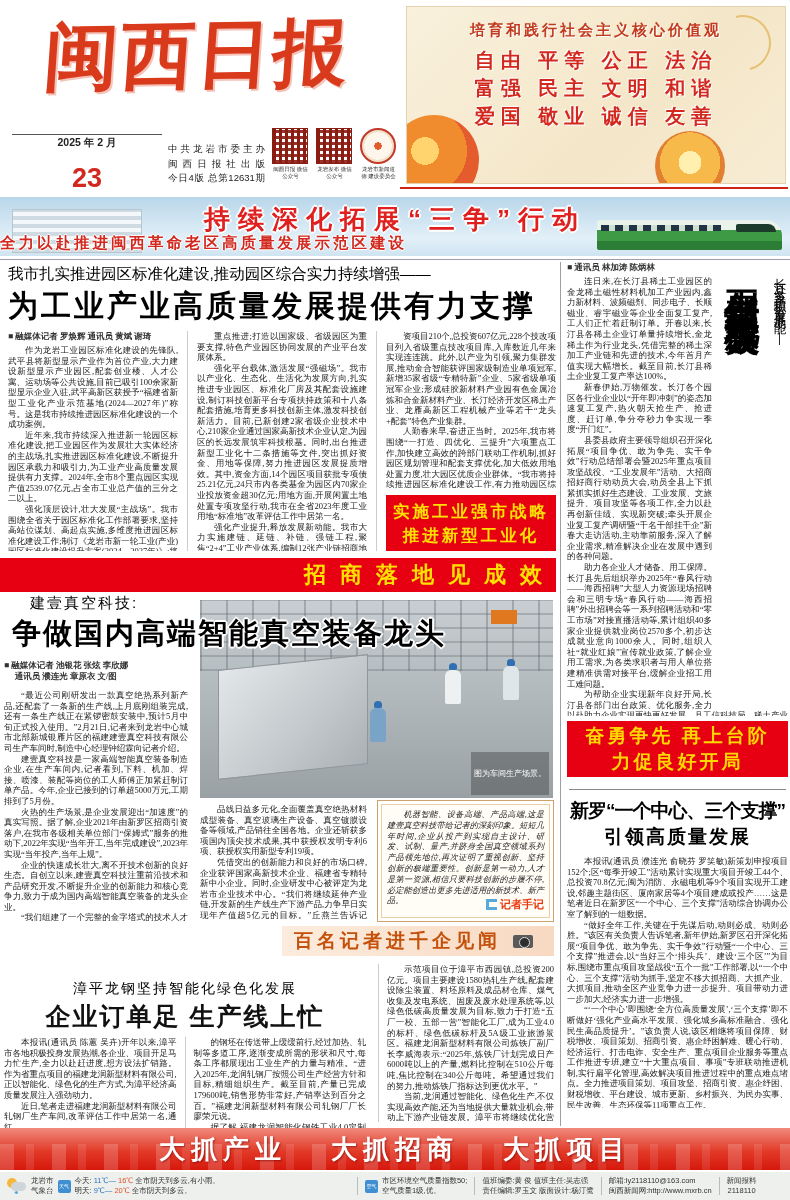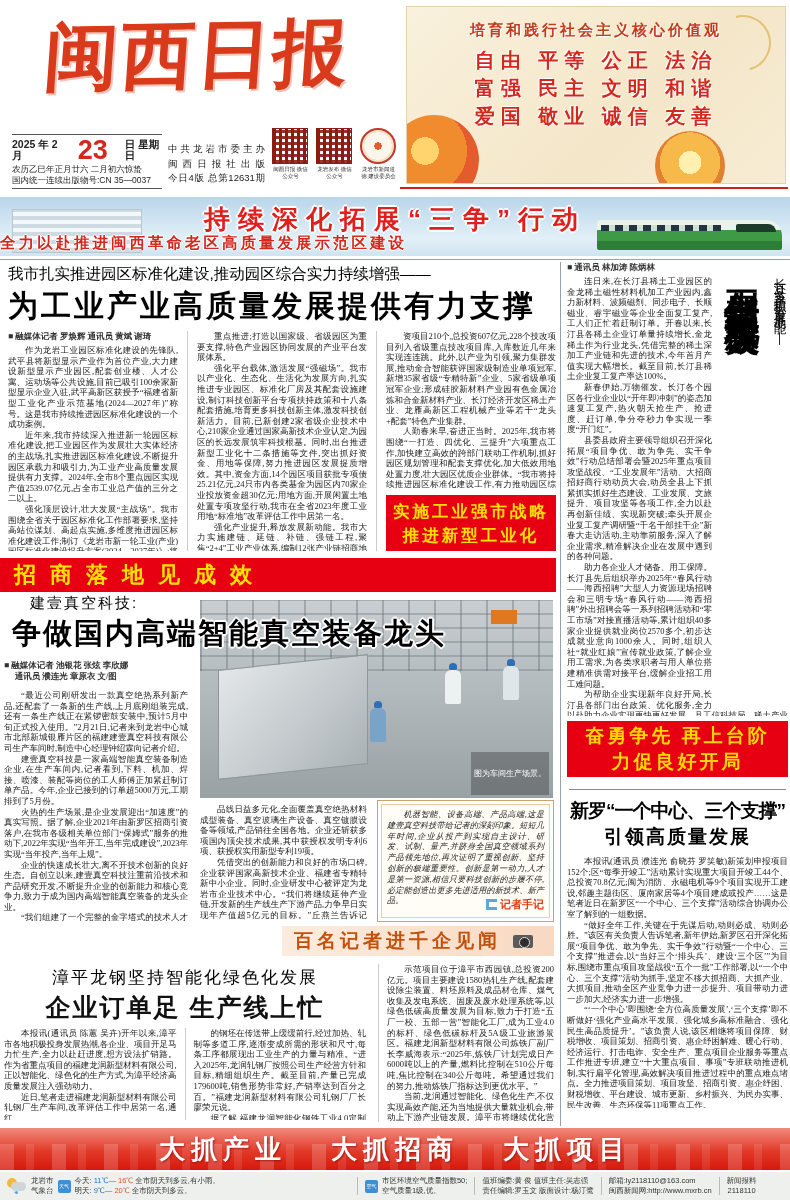--- a/index.html
+++ b/index.html
@@ -37,21 +37,21 @@
     background:radial-gradient(circle at 50% 45%, #fff0b0 0 22%, #f7b94a 22% 58%, #e08030 58% 78%, transparent 79%); }
   .swirl { position:absolute; right:14px; top:8px; width:56px; height:56px; border-radius:50%;
     border:2px solid #e5c172; border-left-color:transparent; border-bottom-color:transparent;
     transform:rotate(30deg); z-index:1;}
   .mast-redline { position:absolute; left:400px; top:187px; width:388px; height:2px; background:#cf2318; }
   .date-block {
     position:absolute; left:12px; top:134px; width:150px; padding:2px 0;
     border-top:1px solid #555; border-bottom:1px solid #555;
     font-size:8.5px; line-height:11px; color:#222; font-family:"Liberation Sans",sans-serif;
   }
-  .date-row { display:flex; align-items:center; gap:17px; margin-bottom:1px;}
+  .date-row { display:flex; align-items:center; gap:17px; margin-bottom:1px;flex-direction:column;}
   .date-prefix,.date-suffix { font-size:10.5px; font-weight:bold; }
   .date-day { font-size:27px; line-height:26px; font-weight:bold; color:#d2281e; font-family:"Liberation Sans",sans-serif;}
   .org-block { position:absolute; left:168px; top:142px; width:97px;
     font-size:9.5px; line-height:14.5px; color:#222; font-family:"Liberation Sans",sans-serif;}
   .org-block p { text-indent:0; text-align:justify; text-align-last:justify; }
   .qr-group { position:absolute; left:272px; top:128px; display:flex; gap:7px; }
   .qr-item { width:37px; text-align:center; }
   .qr-code { width:36px; height:36px; border:1px solid #8a1c12; background:
       repeating-linear-gradient(0deg, rgba(138,28,18,.9) 0 3px, transparent 3px 6px),
       repeating-linear-gradient(90deg, #8a1c12 0 3px, #fff 3px 6px); }
@@ -92,21 +92,21 @@
   .acol { flex:1; overflow:hidden; }
   .acol + .acol { border-left:1px solid #ccc; margin-left:9px; padding-left:9px; }
   .c3wrap { display:flex; flex-direction:column; }
   .c3wrap .body-text { flex:1; overflow:hidden; }
   .red-box { margin-top:4px; height:56px; background:#e60012; display:flex; flex-direction:column;
     align-items:center; justify-content:center; }
   .red-box p { text-indent:0; color:#ffe100; font-weight:bold; font-size:16.5px; line-height:24px;
     letter-spacing:3px; font-family:"Liberation Sans",sans-serif; }
   
   .zs-banner { position:absolute; left:0; top:558px; width:556px; height:34px; background:#e60012;
-    display:flex; align-items:center; justify-content:flex-start; }
+    display:flex; align-items:center; justify-content:flex-end; }
   .zs-banner span { color:#ffe100; font-weight:bold; font-size:22px; letter-spacing:14px;
     font-family:"Liberation Sans",sans-serif; text-indent:14px;}
   .bm-banner { position:absolute; left:282px; top:926px; width:272px; height:30px;
     background:linear-gradient(90deg,#fcecdd,#f8d9c2); display:flex; align-items:center; }
   .bm-banner span { color:#c4500a; font-weight:bold; font-size:19px; letter-spacing:4px;
     font-family:"Liberation Sans",sans-serif; margin-left:12px; }
   .cam { width:20px; height:13px; background:#5a5a5a; border-radius:2px; margin-left:8px; position:relative; }
   .cam::after { content:""; position:absolute; left:6px; top:2px; width:9px; height:9px;
     border-radius:50%; background:#2e2e2e; border:1.5px solid #ddd; }
   
@@ -144,21 +144,21 @@
   .note-box .nb-text { font-size:8.2px; line-height:10.8px; font-style:italic; color:#222; text-align:justify;}
   .note-box .nb-text p { text-indent:2em; }
   .nb-label { position:absolute; right:9px; bottom:9px; display:flex; align-items:center; gap:3px;
     background:#fffdf6; padding-left:4px;}
   .nb-icon { width:11px; height:11px; border-left:3px solid #58aadc; border-bottom:3px solid #58aadc;
     border-top:3px solid #58aadc; }
   .nb-word { color:#e8380d; font-weight:bold; font-size:11px; font-family:"Liberation Sans",sans-serif; }
   
   .zp { position:absolute; left:0; top:960px; width:556px; height:166px; }
   .zp-left { position:absolute; left:4px; top:0; width:362px; height:166px; }
-  .zp-kicker { text-align:center; font-size:17px; letter-spacing:2px; color:#000; margin-top:6px;
+  .zp-kicker { text-align:center; font-size:14px; letter-spacing:2px; color:#000; margin-top:20px;
     font-family:"Liberation Sans",sans-serif; }
   .zp-headline { text-align:center; font-size:25px; line-height:32px; font-weight:bold; letter-spacing:2px;
     font-family:"Liberation Sans",sans-serif; margin-top:2px; }
   .zp-cols { display:flex; margin-top:5px; height:92px; overflow:hidden; }
   .zp-cols .acol + .acol { border-left:1px solid #ccc; margin-left:8px; padding-left:8px; }
   .zp-col3 { position:absolute; left:378px; top:4px; width:176px; height:158px; overflow:hidden;
     border-left:1px solid #ccc; padding-left:8px; }
   
   .rail { position:absolute; left:560px; top:262px; width:228px; height:864px;
     border-left:1px solid #9aa0a6; padding-left:6px; }

